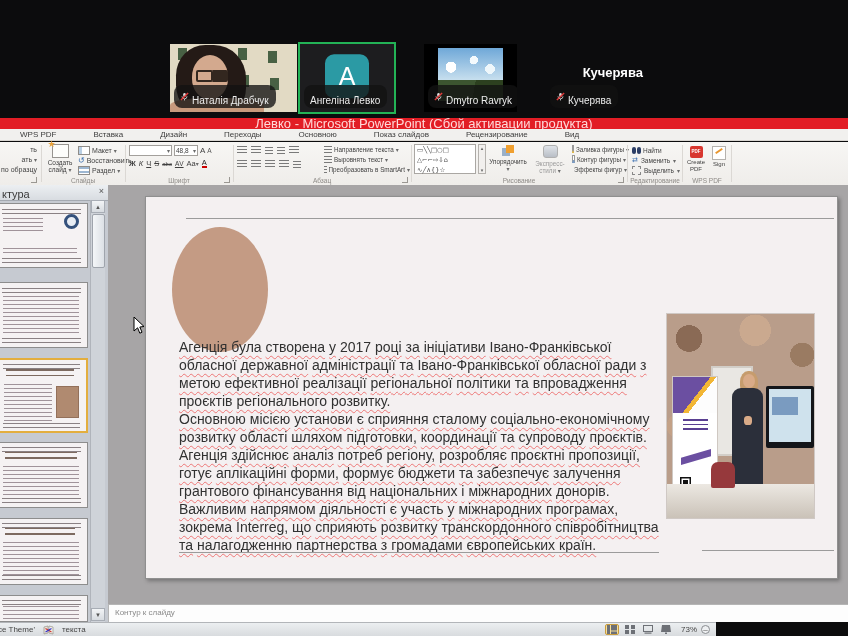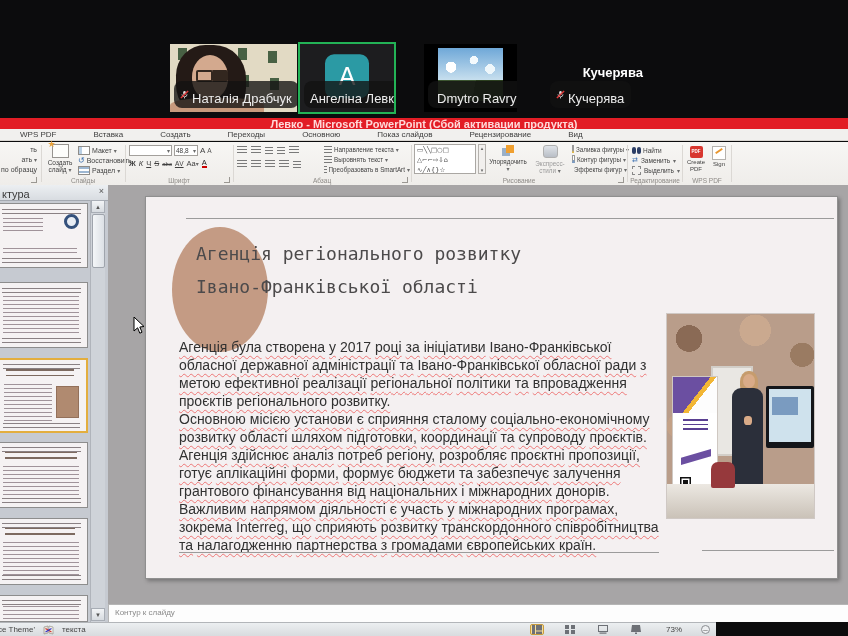--- a/index.html
+++ b/index.html
@@ -21,25 +21,25 @@
   .shoulder{position:absolute;left:0;bottom:-4px;width:94px;height:18px;background:#c79a7d;border-radius:40% 40% 0 0;}
   .avatar{position:absolute;left:50%;top:50%;transform:translate(-50%,-54%);width:44px;height:44px;border-radius:9px;background:var(--avatar-teal,#2b9aa4);display:flex;align-items:center;justify-content:center;}
   .avatar span{color:#fff;font-size:25px;font-weight:400;}
   .scene{position:absolute;left:14px;top:4px;width:65px;height:53px;}
   .sky{position:absolute;left:0;top:0;width:100%;height:66%;
        background:radial-gradient(circle 9px at 20% 55%, #fff 60%, transparent 61%),radial-gradient(circle 7px at 55% 35%, #f4fafd 60%, transparent 61%),radial-gradient(circle 8px at 80% 60%, #eef7fb 60%, transparent 61%),linear-gradient(#6fa8d8,#cfe4f0);}
   .hills{position:absolute;left:0;bottom:0;width:100%;height:40%;
        background:linear-gradient(100deg,#3c5530 0 55%, #2c401f 55% 100%);}
   .bigname{position:absolute;right:5px;top:21px;color:#fff;font-size:13px;font-weight:bold;}
   .pill{position:absolute;left:4px;bottom:4px;background:rgba(18,18,18,.78);border-radius:8px;padding:1px 7px 2px 6px;display:flex;align-items:center;gap:3px;max-width:90%;}
-  .pill span{color:#ececec;font-size:13px;white-space:nowrap;margin-top:9px;}
+  .pill span{color:#ececec;font-size:10px;white-space:nowrap;margin-top:9px;}
   .tile.t4 .pill{left:30px;}
   
   #titlebar{position:absolute;left:0;top:118px;width:848px;height:11px;background:var(--titlebar-red,#e21d25);display:flex;align-items:center;justify-content:center;}
-  #titlebar span{color:#ffd9d9;font-size:11px;line-height:10px;font-weight:bold;}
+  #titlebar span{color:#ffd9d9;font-size:13px;line-height:10px;}
   
   #menubar{position:absolute;left:0;top:129px;width:848px;height:12px;background:#f1f0ee;border-bottom:1px solid #d8d5d1;display:flex;align-items:center;gap:37px;padding-left:20px;box-sizing:border-box;}
   #menubar span{font-size:8px;color:#3c3c3c;white-space:nowrap;}
   
   #ribbon{position:absolute;left:0;top:142px;width:848px;height:43px;background:linear-gradient(#f7f6f4,#efedea);border-bottom:1px solid #c9c6c2;font-size:7px;color:#3f3f3f;}
   .rsep{position:absolute;top:3px;bottom:3px;width:1px;background:#dbd8d4;}
   .rgroup{position:absolute;top:0;bottom:0;}
   .glabel{position:absolute;bottom:1px;left:0;right:0;text-align:center;font-size:6.5px;color:#8d8a86;}
   .lnch{position:absolute;right:2px;bottom:2px;width:5px;height:5px;border-right:1px solid #9a9792;border-bottom:1px solid #9a9792;}
   .dd{font-size:6px;color:#6b6b6b;}
@@ -156,21 +156,21 @@
   .chair{position:absolute;left:44px;top:148px;width:24px;height:26px;background:#96393c;border-radius:7px 7px 2px 2px;}
   #cursor{position:absolute;left:25px;top:132px;}
   
   #notesbar{position:absolute;left:108px;top:419px;right:0;height:18px;background:#fdfdfd;border-top:1px solid #b5b5b5;border-left:1px solid #b5b5b5;box-sizing:border-box;}
   #notesbar span{display:block;padding:3px 0 0 6px;font-size:8px;color:#8a8a8a;}
   
   #statusbar{position:absolute;left:0;top:622px;width:716px;height:14px;background:linear-gradient(#eceff1,#d8dbde);border-top:1px solid #b2b5b9;box-sizing:border-box;}
   .sb-left{position:absolute;left:0;top:0;height:13px;display:flex;align-items:center;gap:8px;}
   .sb-left .theme{font-size:8px;color:#444;margin-left:-2px;}
   .sb-left .lang{font-size:8px;color:#444;}
-  .sb-right{position:absolute;right:6px;top:0;height:13px;display:flex;align-items:center;gap:19px;}
+  .sb-right{position:absolute;right:6px;top:0;height:13px;display:flex;align-items:center;gap:4px;}
   .vbtn{width:14px;height:11px;display:flex;align-items:center;justify-content:center;border-radius:2px;}
   .vbtn.on{background:#f7df9a;border:1px solid #c89b3c;box-sizing:border-box;}
   .sb-right .zl{font-size:8px;color:#444;margin-left:4px;}
   .minus{width:9px;height:9px;border-radius:50%;border:1px solid #8a8d91;color:#555;font-size:8px;line-height:7px;text-align:center;background:#eef0f2;box-sizing:border-box;}
 </style>
 </head>
 <body>
 
 <div id="screen">
 
@@ -233,21 +233,21 @@
     </div>
   </div>
 
   <div id="titlebar">
     <span>Левко - Microsoft PowerPoint (Сбой активации продукта)</span>
   </div>
 
   <div id="menubar">
     <span>WPS PDF</span>
     <span>Вставка</span>
-    <span>Создать</span>
+    <span>Дизайн</span>
     <span>Переходы</span>
     <span>Основною</span>
     <span>Показ слайдов</span>
     <span>Рецензирование</span>
     <span>Вид</span>
   </div>
 
   <div id="ribbon">
     <div class="rgroup g-clip">
       <div style="top:4px;">ть</div>
@@ -476,24 +476,20 @@
         <div class="sarr up">▲</div>
         <div class="sthumb"></div>
         <div class="sarr dn">▼</div>
       </div>
     </div>
 
     <div id="canvas">
       <div id="slide">
         <div class="hr top"></div>
         <div class="circle"></div>
-        <div class="stitle">
-          <div>Агенція регіонального розвитку</div>
-          <div>Івано-Франківської області</div>
-        </div>
         <div class="sbody">
           <p class="spell"><span class="sq">Агенція</span> <span class="sq">була</span> <span class="sq">створена</span> <span class="sq">у</span> <span class="sq">2017</span> <span class="sq">році</span> <span class="sq">за</span> <span class="sq">ініціативи</span> <span class="sq">Івано-Франківської</span> <span class="sq">обласної</span> <span class="sq">державної</span> <span class="sq">адміністрації</span> <span class="sq">та</span> <span class="sq">Івано-Франківської</span> <span class="sq">обласної</span> <span class="sq">ради</span> <span class="sq">з</span> <span class="sq">метою</span> <span class="sq">ефективної</span> <span class="sq">реалізації</span> <span class="sq">регіональної</span> <span class="sq">політики</span> <span class="sq">та</span> <span class="sq">впровадження</span> <span class="sq">проєктів</span> <span class="sq">регіонального</span> <span class="sq">розвитку.</span></p>
           <p class="spell"><span class="sq">Основною</span> <span class="sq">місією</span> <span class="sq">установи</span> <span class="sq">є</span> <span class="sq">сприяння</span> <span class="sq">сталому</span> <span class="sq">соціально-економічному</span> <span class="sq">розвитку</span> <span class="sq">області</span> <span class="sq">шляхом</span> <span class="sq">підготовки,</span> <span class="sq">координації</span> <span class="sq">та</span> <span class="sq">супроводу</span> <span class="sq">проєктів.</span></p>
           <p class="spell"><span class="sq">Агенція</span> <span class="sq">здійснює</span> <span class="sq">аналіз</span> <span class="sq">потреб</span> <span class="sq">регіону,</span> <span class="sq">розробляє</span> <span class="sq">проєктні</span> <span class="sq">пропозиції,</span> <span class="sq">готує</span> <span class="sq">аплікаційні</span> <span class="sq">форми,</span> <span class="sq">формує</span> <span class="sq">бюджети</span> <span class="sq">та</span> <span class="sq">забезпечує</span> <span class="sq">залучення</span> <span class="sq">грантового</span> <span class="sq">фінансування</span> <span class="sq">від</span> <span class="sq">національних</span> <span class="sq">і</span> <span class="sq">міжнародних</span> <span class="sq">донорів.</span></p>
           <p class="spell"><span class="sq">Важливим</span> <span class="sq">напрямом</span> <span class="sq">діяльності</span> <span class="sq">є</span> <span class="sq">участь</span> <span class="sq">у</span> <span class="sq">міжнародних</span> <span class="sq">програмах,</span> <span class="sq">зокрема</span> <span class="sq">Interreg,</span> <span class="sq">що</span> <span class="sq">сприяють</span> <span class="sq">розвитку</span> <span class="sq">транскордонного</span> <span class="sq">співробітництва</span> <span class="sq">та</span> <span class="sq">налагодженню</span> <span class="sq">партнерства</span> <span class="sq">з</span> <span class="sq">громадами</span> <span class="sq">європейських</span> <span class="sq">країн.</span></p>
         </div>
         <div class="sphoto">
           <div class="door"></div>
           <div class="banner">
             <div class="btop"></div>

